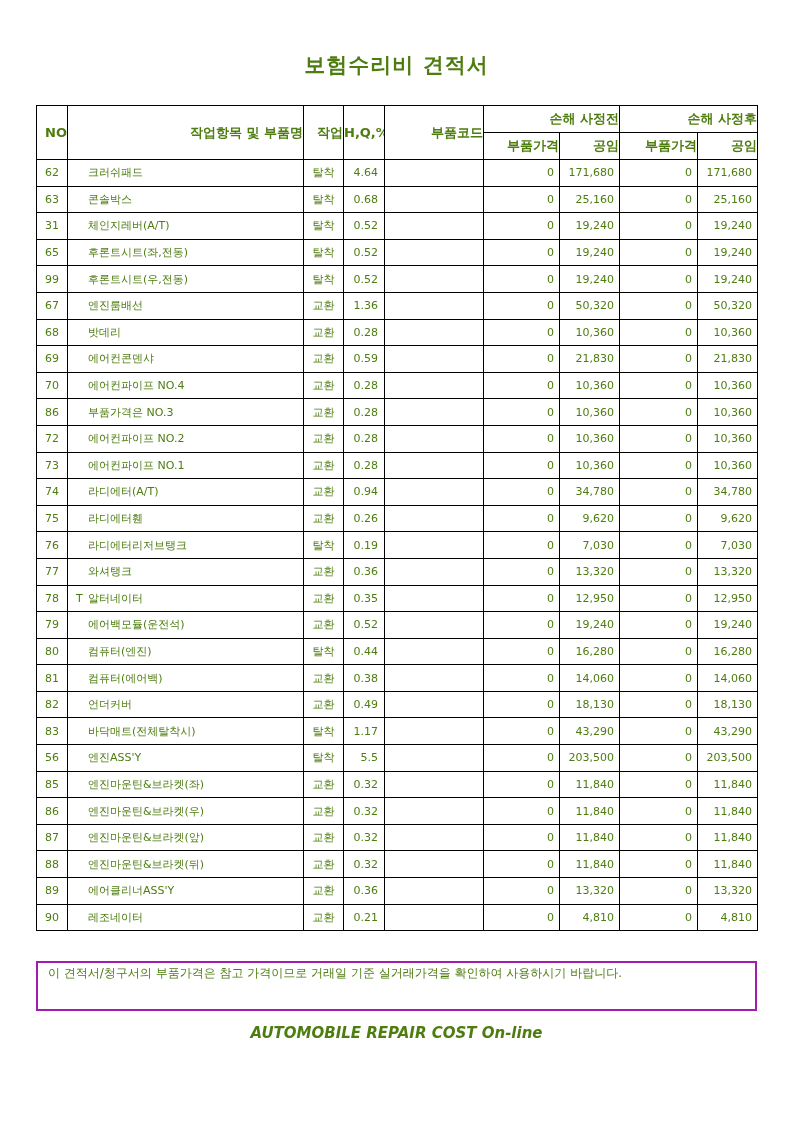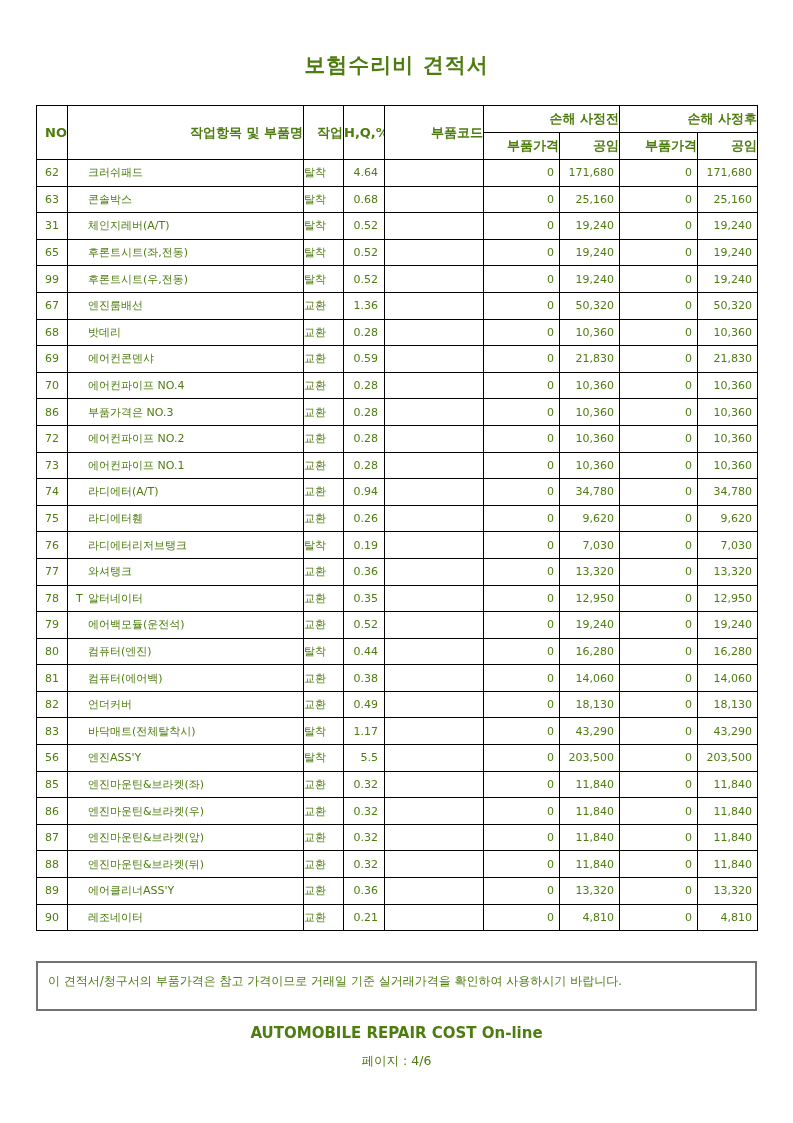--- a/index.html
+++ b/index.html
@@ -37,39 +37,40 @@
     font-weight:bold;
     text-align:right;
     height:27px;
     font-size:13px;
   }
   table.estimate tbody td { height:26.6px; }
   .c-no   { text-align:center; }
   .c-item { text-align:left; }
   .c-item .cellflex { display:flex; align-items:center; }
   .c-item .mark { flex:none; width:20px; padding-left:8px; }
-  .c-work { text-align:left; }
+  .c-work { text-align:center; }
   .c-hq   { text-align:right; padding-right:6px; }
   .c-code { }
   .c-money{ text-align:right; padding-right:5px; }
   .notice-box {
     width:721px;
     margin:30px 0 0 36px;
-    border:2px solid #737373;
+    border:2px solid #a21caf;
     height:50px;
-    padding:10px 10px;
+    padding:2px 10px;
     font-size:12px;
     line-height:16px;
   }
   .footer-title {
     margin-top:13px;
     text-align:center;
     font-size:15px;
     font-weight:bold;
     line-height:18px;
+    font-style:italic;
   }
   .page-label {
     margin-top:11px;
     text-align:center;
     font-size:12.5px;
     line-height:16px;
   }
 </style>
 </head>
 <body>
@@ -601,15 +602,14 @@
       <td class="c-money">4,810</td>
     </tr>
   </tbody>
   </table>
 
   <div class="notice-box">
     <span>이 견적서/청구서의 부품가격은 참고 가격이므로 거래일 기준 실거래가격을 확인하여 사용하시기 바랍니다.</span>
   </div>
 
   <div class="footer-title">AUTOMOBILE REPAIR COST On-line</div>
-  <div class="page-label">페이지 : 4/6</div>
 
 </div>
 
 </body></html>

